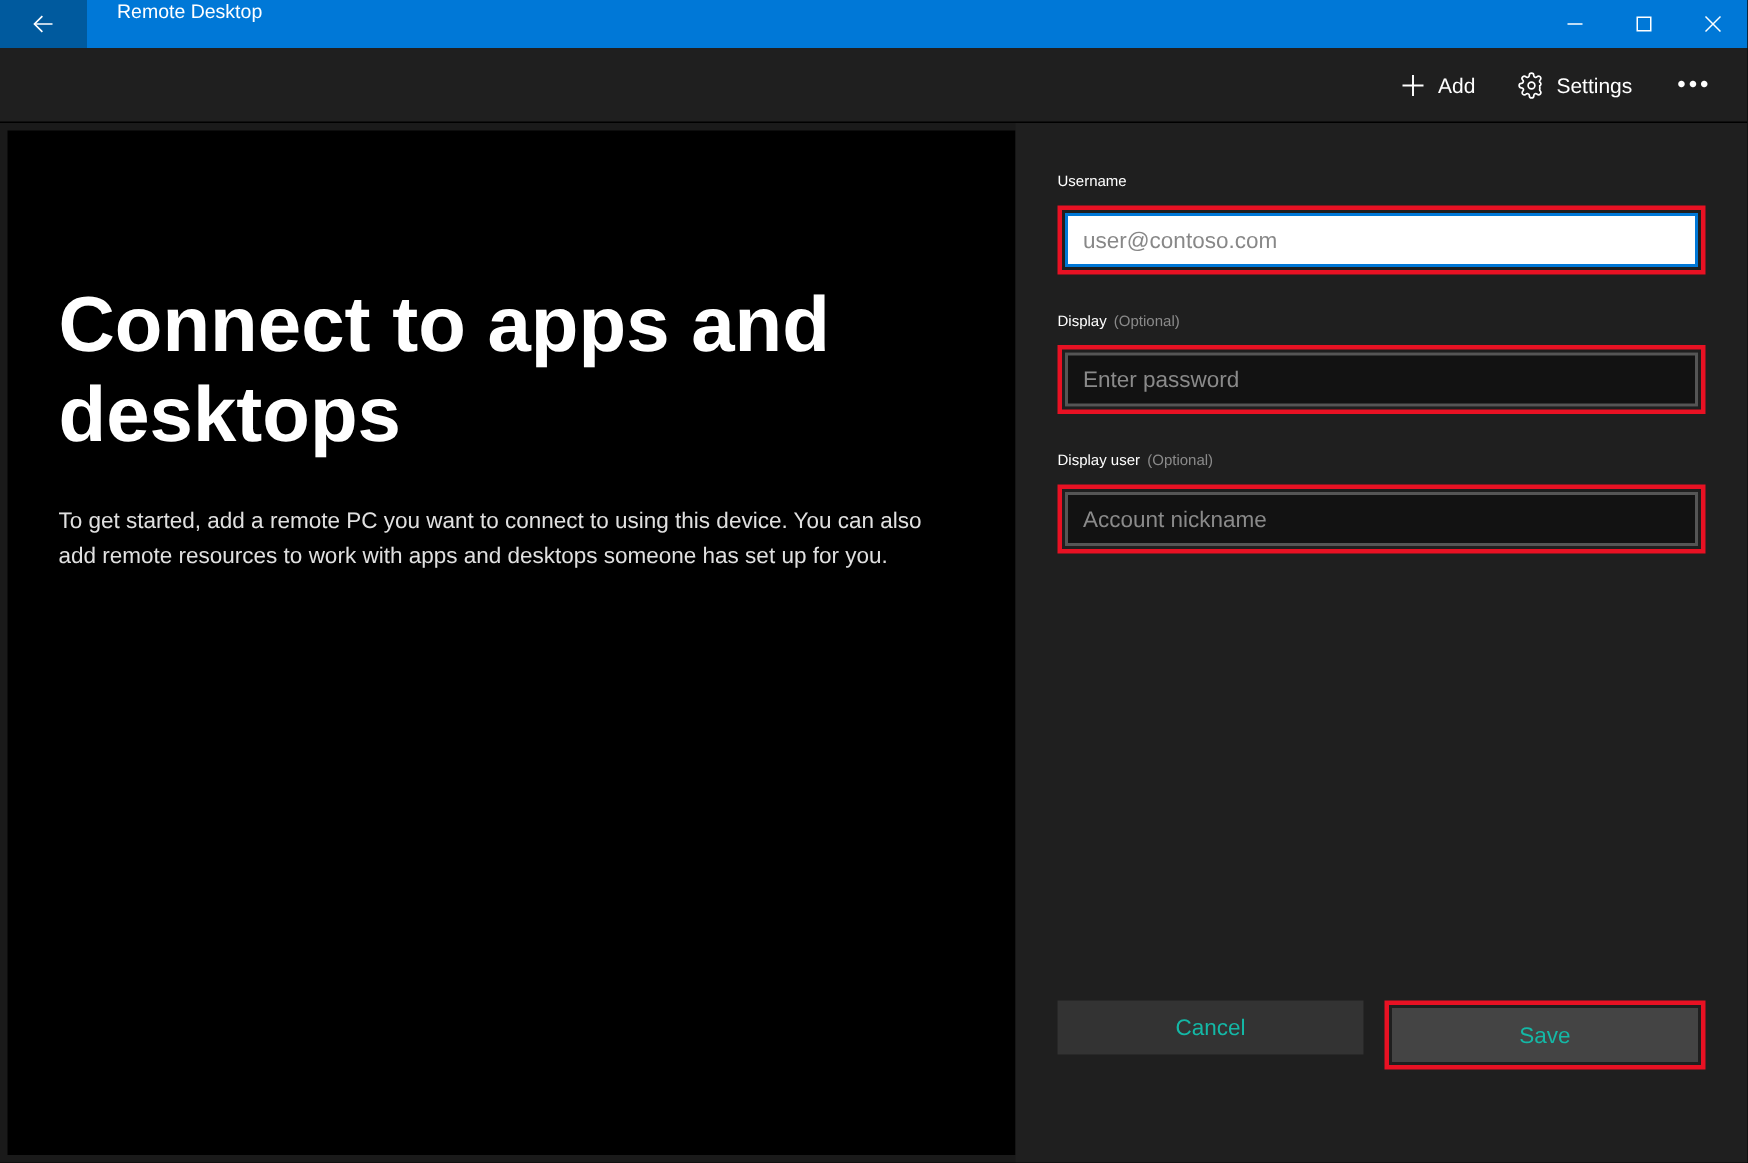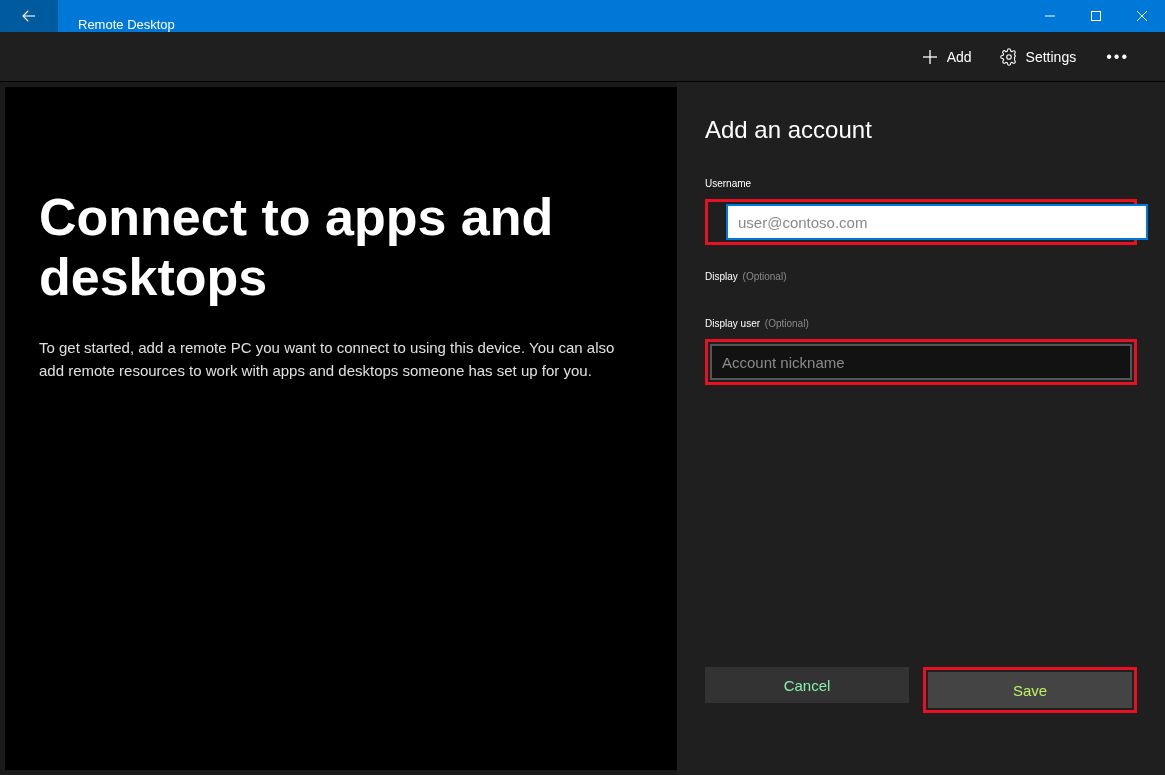--- a/index.html
+++ b/index.html
@@ -11,21 +11,21 @@
     body {
       width: 1165px;
       height: 775px;
       background: #1a1a1a;
       overflow: hidden;
     }
     .titlebar {
       height: 32px;
       background: #0078d7;
       display: flex;
-      align-items: flex-end;
+      align-items: flex-start;
       color: white;
       position: relative;
     }
     .back-btn {
       width: 58px;
       height: 32px;
       background: #005a9e;
       display: flex;
       align-items: center;
       justify-content: center;
@@ -48,21 +48,21 @@
       align-items: center;
       justify-content: center;
       cursor: pointer;
     }
     .command-bar {
       height: 50px;
       background: #1f1f1f;
       display: flex;
       align-items: center;
       justify-content: flex-end;
-      padding-right: 24px;
+      padding-right: 12px;
       gap: 8px;
       border-bottom: 1px solid #000;
     }
     .cmd-item {
       display: flex;
       align-items: center;
       color: white;
       font-size: 14px;
       padding: 6px 10px;
       cursor: pointer;
@@ -133,21 +133,20 @@
       margin-left: 2px;
     }
     .input-wrap {
       border: 3px solid #e81123;
       padding: 2px;
     }
     .input-wrap.focused .text-input {
       background: white;
       color: #333;
       border: 2px solid #0078d7;
-      margin-left: 16px;
     }
     .input-wrap.focused .text-input::placeholder {
       color: #888;
     }
     .text-input {
       width: 100%;
       height: 36px;
       background: #121212;
       border: 2px solid #555;
       color: white;
@@ -161,34 +160,34 @@
     .buttons-row {
       display: flex;
       gap: 14px;
       margin-top: auto;
       margin-bottom: 62px;
     }
     .btn {
       flex: 1;
       height: 36px;
       background: #333333;
-      color: #86efac;
+      color: #14b8a6;
       border: none;
       font-size: 15px;
       cursor: pointer;
     }
     .btn-wrap-highlight {
       flex: 1;
       border: 3px solid #e81123;
       padding: 2px;
     }
     .btn-wrap-highlight .btn {
       width: 100%;
       background: #444;
-      color: #bef264;
+      color: #14b8a6;
     }
     svg { display: block; }
   </style>
 </head>
 <body>
 
 <div class="titlebar">
   <div class="back-btn">
     <svg width="18" height="18" viewBox="0 0 24 24" fill="none" stroke="white" stroke-width="1.5">
       <line x1="20" y1="12" x2="4" y2="12"></line>
@@ -240,34 +239,36 @@
   </div>
 </div>
 
 <div class="content">
   <div class="main-panel">
     <h1 class="main-title">Connect to apps and desktops</h1>
     <p class="main-desc">To get started, add a remote PC you want to connect to using this device. You can also add remote resources to work with apps and desktops someone has set up for you.</p>
   </div>
 
   <div class="side-panel">
-    <h2 class="panel-title">Add an account</h2>
 
     <div class="form-group">
       <label class="form-label">Username</label>
       <div class="input-wrap focused">
         <input type="text" class="text-input" placeholder="user@contoso.com" style="">
       </div>
     </div>
 
     <div class="form-group">
       <label class="form-label">
         <span>Display</span>
         <span class="optional">(Optional)</span>
       </label>
+      <div class="input-wrap">
+        <input type="password" class="text-input" placeholder="Enter password" style="">
+      </div>
     </div>
 
     <div class="form-group">
       <label class="form-label">
         <span>Display user</span>
         <span class="optional">(Optional)</span>
       </label>
       <div class="input-wrap">
         <input type="text" class="text-input" placeholder="Account nickname" style="">
       </div>

